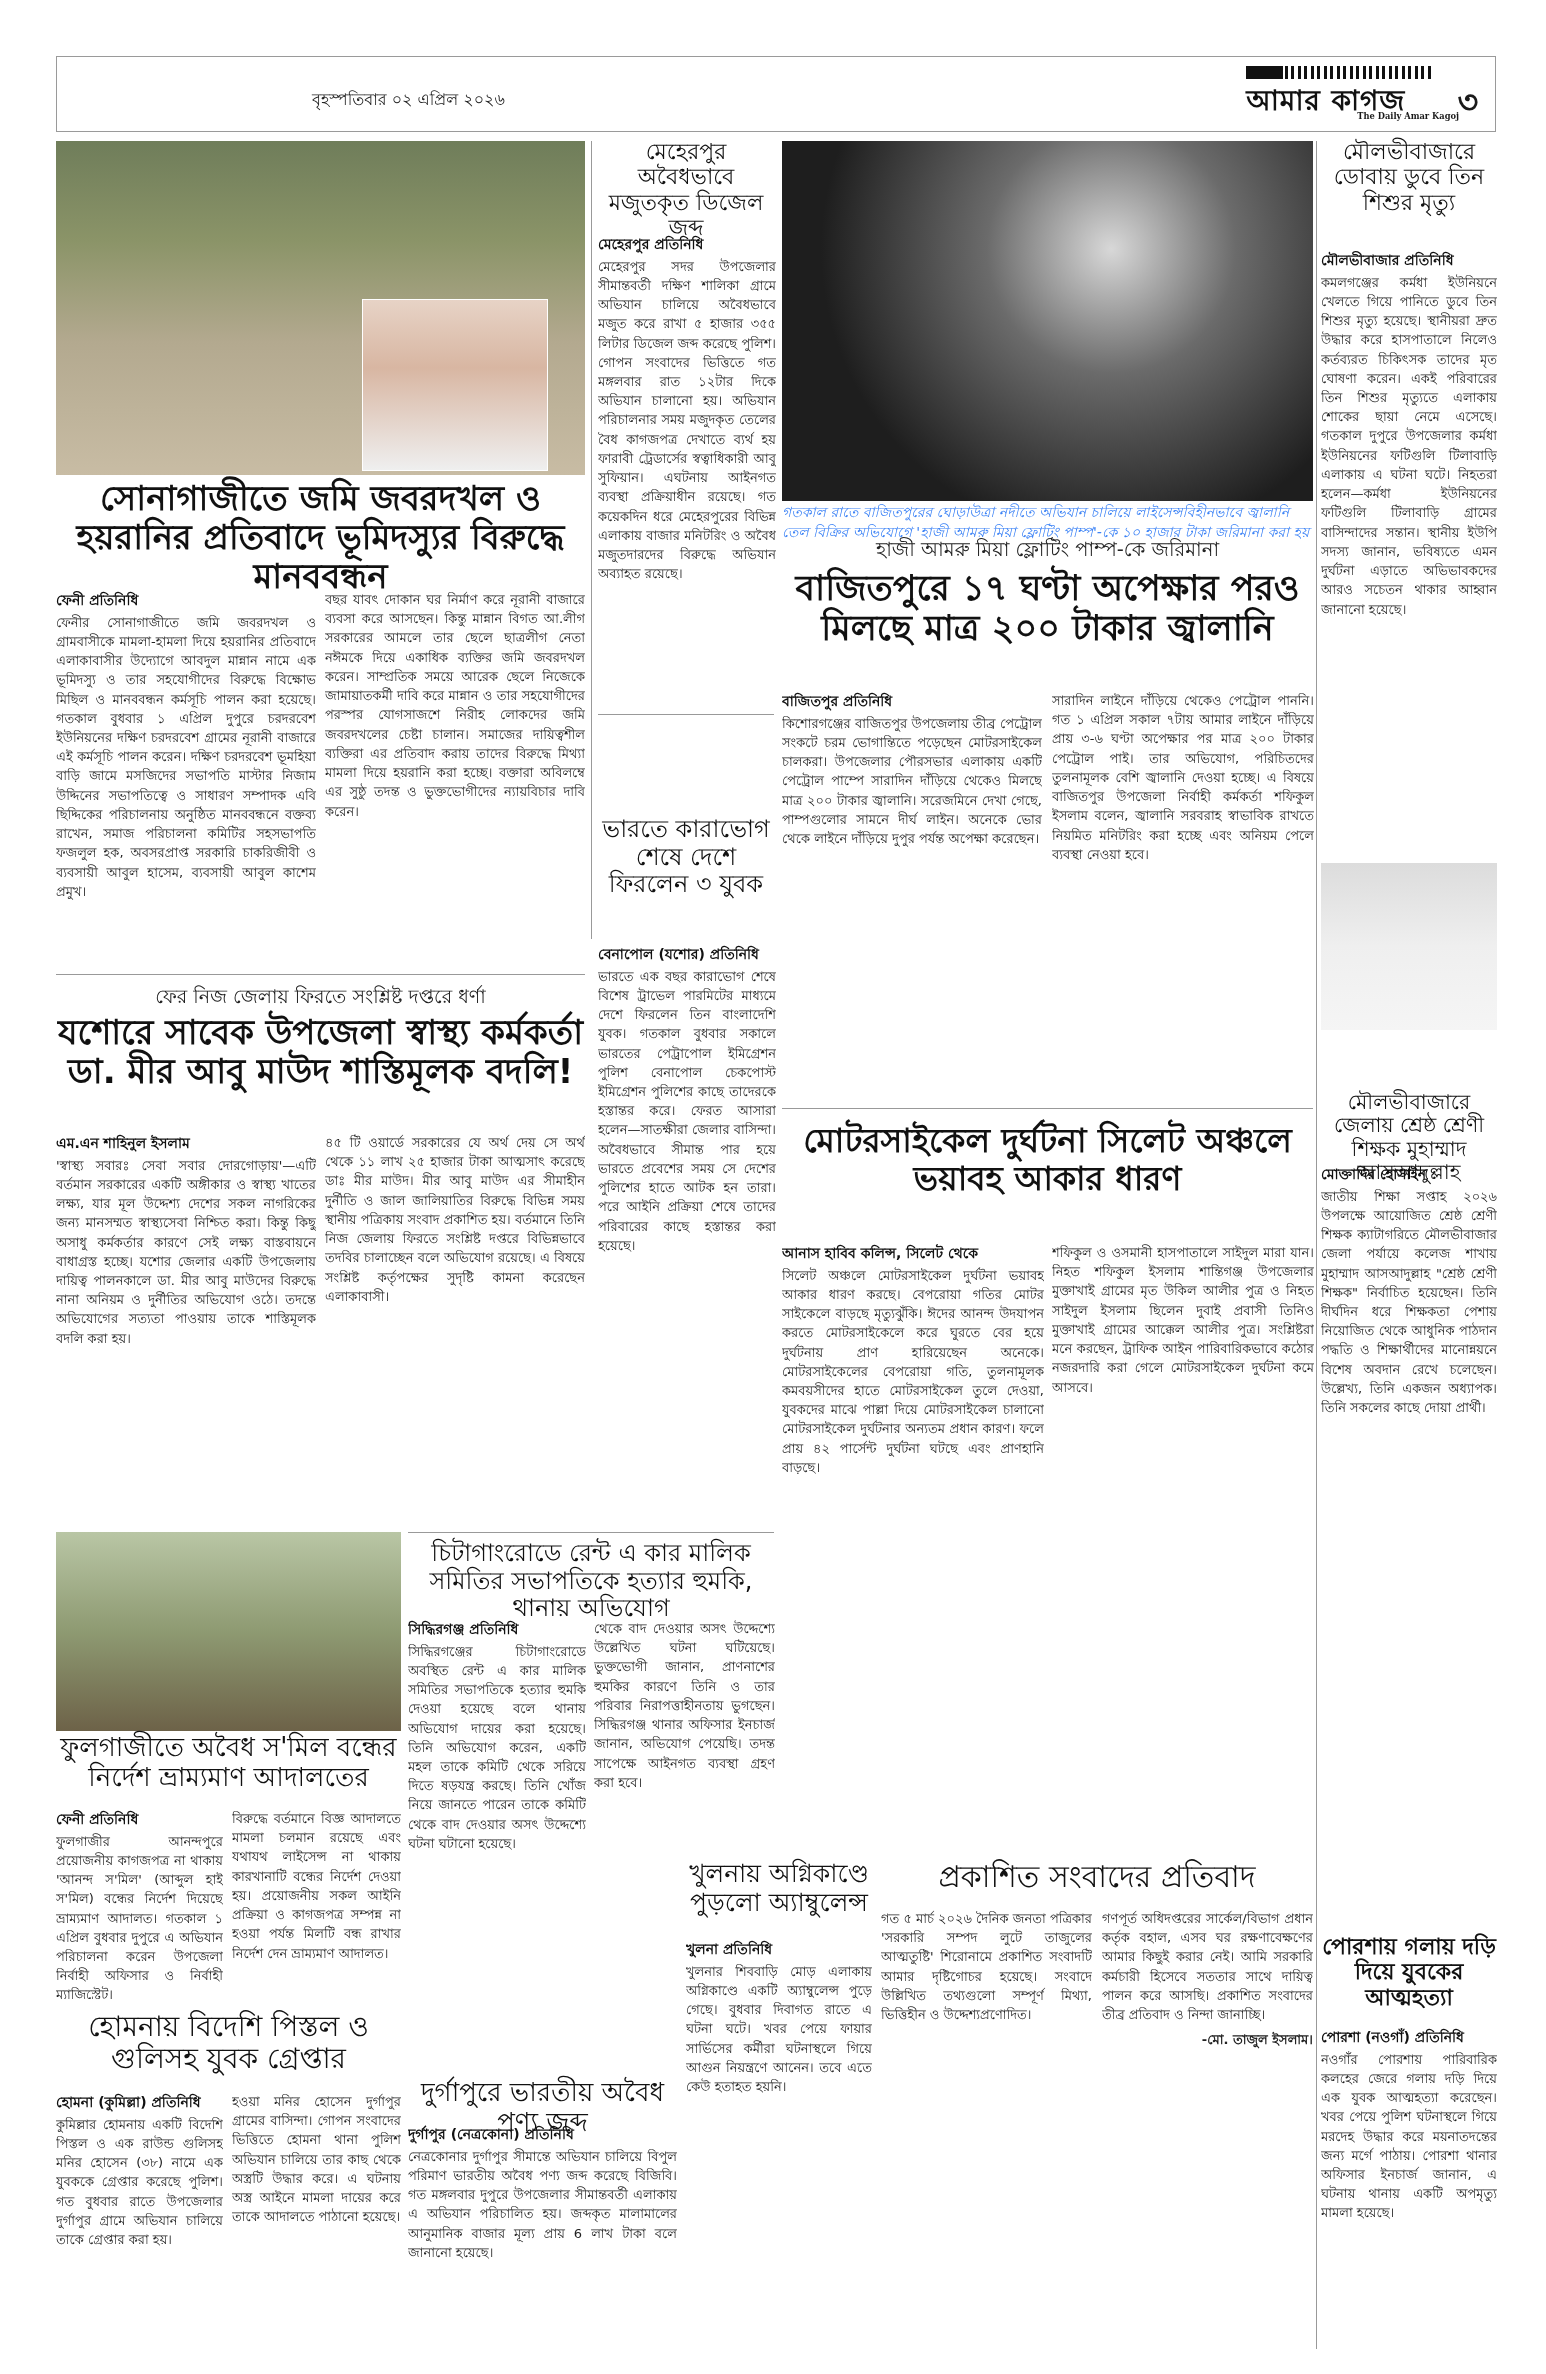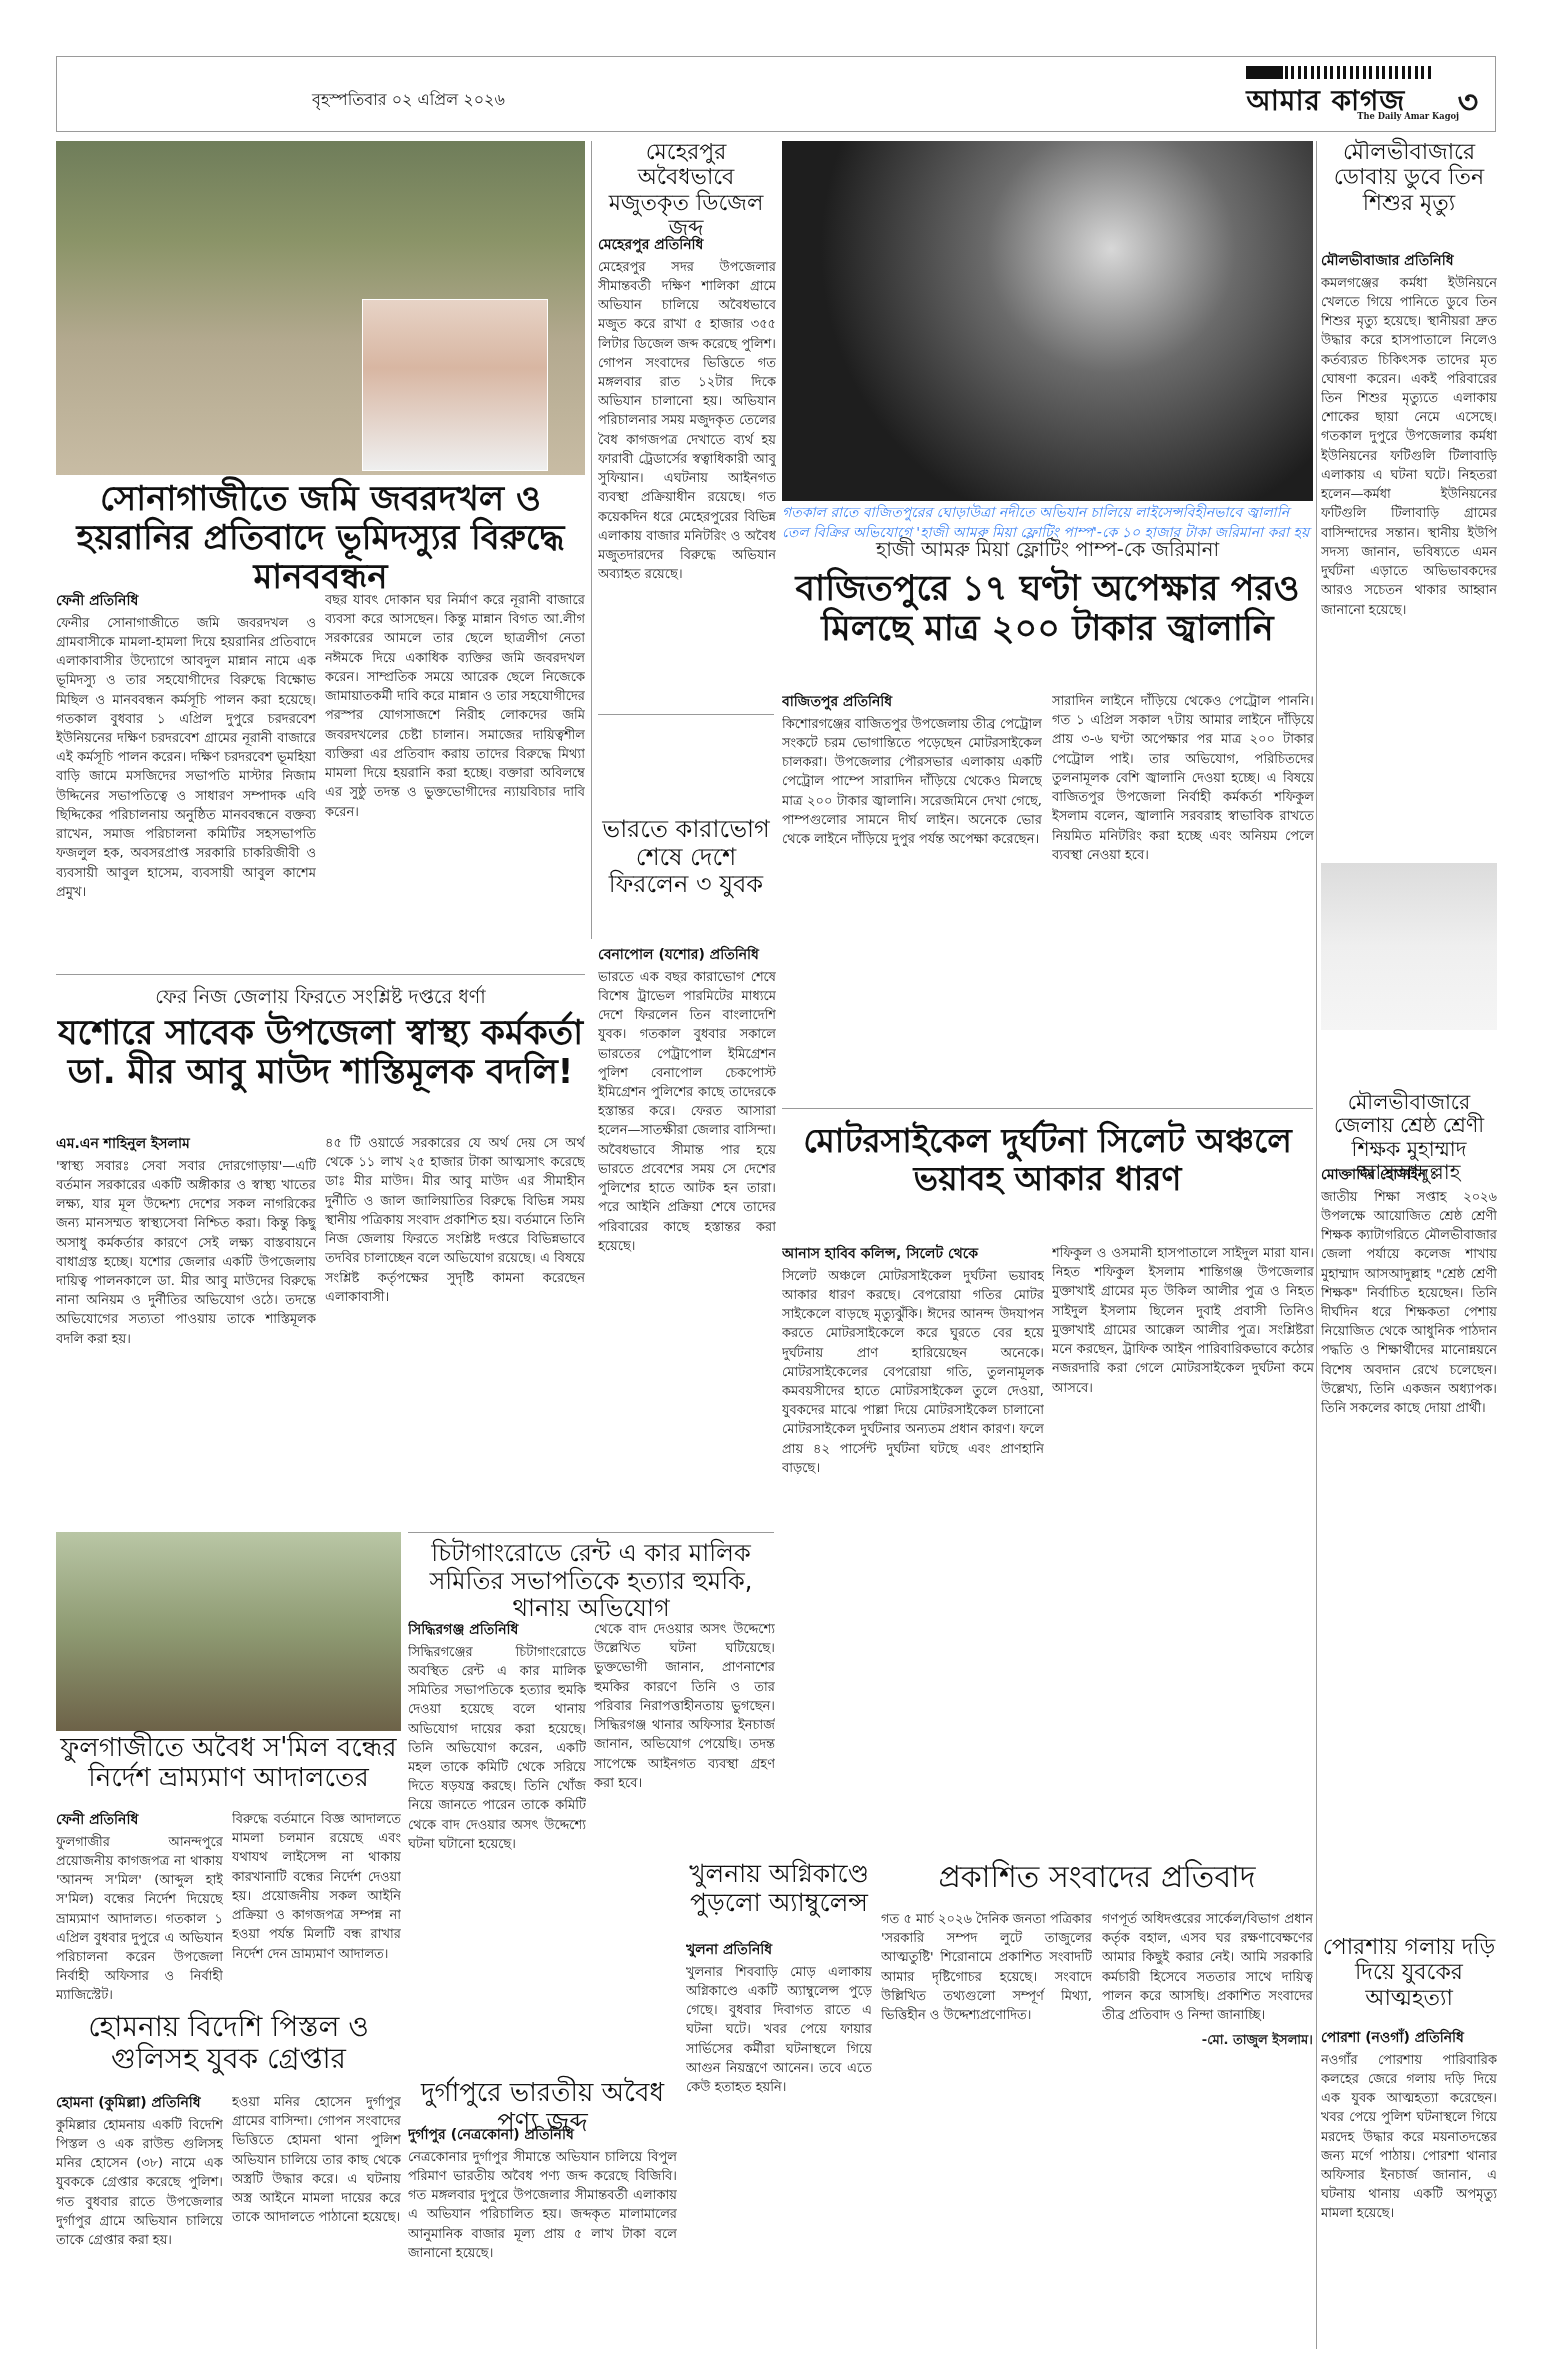--- a/index.html
+++ b/index.html
@@ -96,21 +96,21 @@
   <div>কমলগঞ্জের কর্মধা ইউনিয়নে খেলতে গিয়ে পানিতে ডুবে তিন শিশুর মৃত্যু হয়েছে। স্থানীয়রা দ্রুত উদ্ধার করে হাসপাতালে নিলেও কর্তব্যরত চিকিৎসক তাদের মৃত ঘোষণা করেন। একই পরিবারের তিন শিশুর মৃত্যুতে এলাকায় শোকের ছায়া নেমে এসেছে। গতকাল দুপুরে উপজেলার কর্মধা ইউনিয়নের ফটিগুলি টিলাবাড়ি এলাকায় এ ঘটনা ঘটে। নিহতরা হলেন—কর্মধা ইউনিয়নের ফটিগুলি টিলাবাড়ি গ্রামের বাসিন্দাদের সন্তান। স্থানীয় ইউপি সদস্য জানান, ভবিষ্যতে এমন দুর্ঘটনা এড়াতে অভিভাবকদের আরও সচেতন থাকার আহ্বান জানানো হয়েছে।</div>
 </div>
 
 <div class="abs photo photo-portrait"></div>
 <div class="headline" style="left:1321px;top:1091px;width:176px;font-size:20.4px;font-weight:normal;">মৌলভীবাজারে জেলায় শ্রেষ্ঠ শ্রেণী শিক্ষক মুহাম্মাদ আসআদুল্লাহ</div>
 <div class="body-col" style="left:1321px;top:1164px;width:176px;height:742px;">
   <div class="byline">মোক্তাদির হোসাইন</div>
   <div>জাতীয় শিক্ষা সপ্তাহ ২০২৬ উপলক্ষে আয়োজিত শ্রেষ্ঠ শ্রেণী শিক্ষক ক্যাটাগরিতে মৌলভীবাজার জেলা পর্যায়ে কলেজ শাখায় মুহাম্মাদ আসআদুল্লাহ "শ্রেষ্ঠ শ্রেণী শিক্ষক" নির্বাচিত হয়েছেন। তিনি দীর্ঘদিন ধরে শিক্ষকতা পেশায় নিয়োজিত থেকে আধুনিক পাঠদান পদ্ধতি ও শিক্ষার্থীদের মানোন্নয়নে বিশেষ অবদান রেখে চলেছেন। উল্লেখ্য, তিনি একজন অধ্যাপক। তিনি সকলের কাছে দোয়া প্রার্থী।</div>
 </div>
 
-<div class="headline" style="left:1321px;top:1934px;width:176px;font-size:22px;font-weight:normal;">পোরশায় গলায় দড়ি দিয়ে যুবকের আত্মহত্যা</div>
+<div class="headline" style="left:1321px;top:1934px;width:176px;font-size:22px;font-weight:bold;">পোরশায় গলায় দড়ি দিয়ে যুবকের আত্মহত্যা</div>
 <div class="body-col" style="left:1321px;top:2027px;width:176px;height:315px;">
   <div class="byline">পোরশা (নওগাঁ) প্রতিনিধি</div>
   <div>নওগাঁর পোরশায় পারিবারিক কলহের জেরে গলায় দড়ি দিয়ে এক যুবক আত্মহত্যা করেছেন। খবর পেয়ে পুলিশ ঘটনাস্থলে গিয়ে মরদেহ উদ্ধার করে ময়নাতদন্তের জন্য মর্গে পাঠায়। পোরশা থানার অফিসার ইনচার্জ জানান, এ ঘটনায় থানায় একটি অপমৃত্যু মামলা হয়েছে।</div>
 </div>
 
 <div class="rule-h" style="left:56px;top:974px;width:529px;"></div>
 <div class="sub-hl" style="left:56px;top:985px;width:529px;font-size:19px;">ফের নিজ জেলায় ফিরতে সংশ্লিষ্ট দপ্তরে ধর্ণা</div>
 <div class="headline" style="left:56px;top:1013px;width:529px;font-size:34px;">যশোরে সাবেক উপজেলা স্বাস্থ্য কর্মকর্তা ডা. মীর আবু মাউদ শাস্তিমূলক বদলি!</div>
 <div class="body-col" style="left:56px;top:1133px;width:260px;height:390px;">
   <div class="byline">এম.এন শাহিনুল ইসলাম</div>
@@ -155,21 +155,21 @@
   <div class="byline">হোমনা (কুমিল্লা) প্রতিনিধি</div>
   <div>কুমিল্লার হোমনায় একটি বিদেশি পিস্তল ও এক রাউন্ড গুলিসহ মনির হোসেন (৩৮) নামে এক যুবককে গ্রেপ্তার করেছে পুলিশ। গত বুধবার রাতে উপজেলার দুর্গাপুর গ্রামে অভিযান চালিয়ে তাকে গ্রেপ্তার করা হয়।</div>
 </div>
 <div class="body-col" style="left:232px;top:2092px;width:169px;height:255px;">
   <div>হওয়া মনির হোসেন দুর্গাপুর গ্রামের বাসিন্দা। গোপন সংবাদের ভিত্তিতে হোমনা থানা পুলিশ অভিযান চালিয়ে তার কাছ থেকে অস্ত্রটি উদ্ধার করে। এ ঘটনায় অস্ত্র আইনে মামলা দায়ের করে তাকে আদালতে পাঠানো হয়েছে।</div>
 </div>
 
 <div class="headline" style="left:408px;top:2078px;width:269px;font-size:26px;font-weight:normal;">দুর্গাপুরে ভারতীয় অবৈধ পণ্য জব্দ</div>
 <div class="body-col" style="left:408px;top:2124px;width:269px;height:223px;">
   <div class="byline">দুর্গাপুর (নেত্রকোনা) প্রতিনিধি</div>
-  <div>নেত্রকোনার দুর্গাপুর সীমান্তে অভিযান চালিয়ে বিপুল পরিমাণ ভারতীয় অবৈধ পণ্য জব্দ করেছে বিজিবি। গত মঙ্গলবার দুপুরে উপজেলার সীমান্তবর্তী এলাকায় এ অভিযান পরিচালিত হয়। জব্দকৃত মালামালের আনুমানিক বাজার মূল্য প্রায় ৫ লাখ টাকা বলে জানানো হয়েছে।</div>
+  <div>নেত্রকোনার দুর্গাপুর সীমান্তে অভিযান চালিয়ে বিপুল পরিমাণ ভারতীয় অবৈধ পণ্য জব্দ করেছে বিজিবি। গত মঙ্গলবার দুপুরে উপজেলার সীমান্তবর্তী এলাকায় এ অভিযান পরিচালিত হয়। জব্দকৃত মালামালের আনুমানিক বাজার মূল্য প্রায় 6 লাখ টাকা বলে জানানো হয়েছে।</div>
 </div>
 
 <div class="headline" style="left:686px;top:1860px;width:186px;font-size:25px;font-weight:normal;">খুলনায় অগ্নিকাণ্ডে পুড়লো অ্যাম্বুলেন্স</div>
 <div class="body-col" style="left:686px;top:1939px;width:186px;height:408px;">
   <div class="byline">খুলনা প্রতিনিধি</div>
   <div>খুলনার শিববাড়ি মোড় এলাকায় অগ্নিকাণ্ডে একটি অ্যাম্বুলেন্স পুড়ে গেছে। বুধবার দিবাগত রাতে এ ঘটনা ঘটে। খবর পেয়ে ফায়ার সার্ভিসের কর্মীরা ঘটনাস্থলে গিয়ে আগুন নিয়ন্ত্রণে আনেন। তবে এতে কেউ হতাহত হয়নি।</div>
 </div>
 
 <div class="headline" style="left:881px;top:1860px;width:432px;font-size:30px;font-weight:normal;">প্রকাশিত সংবাদের প্রতিবাদ</div>
 <div class="body-col" style="left:881px;top:1909px;width:211px;height:436px;">

